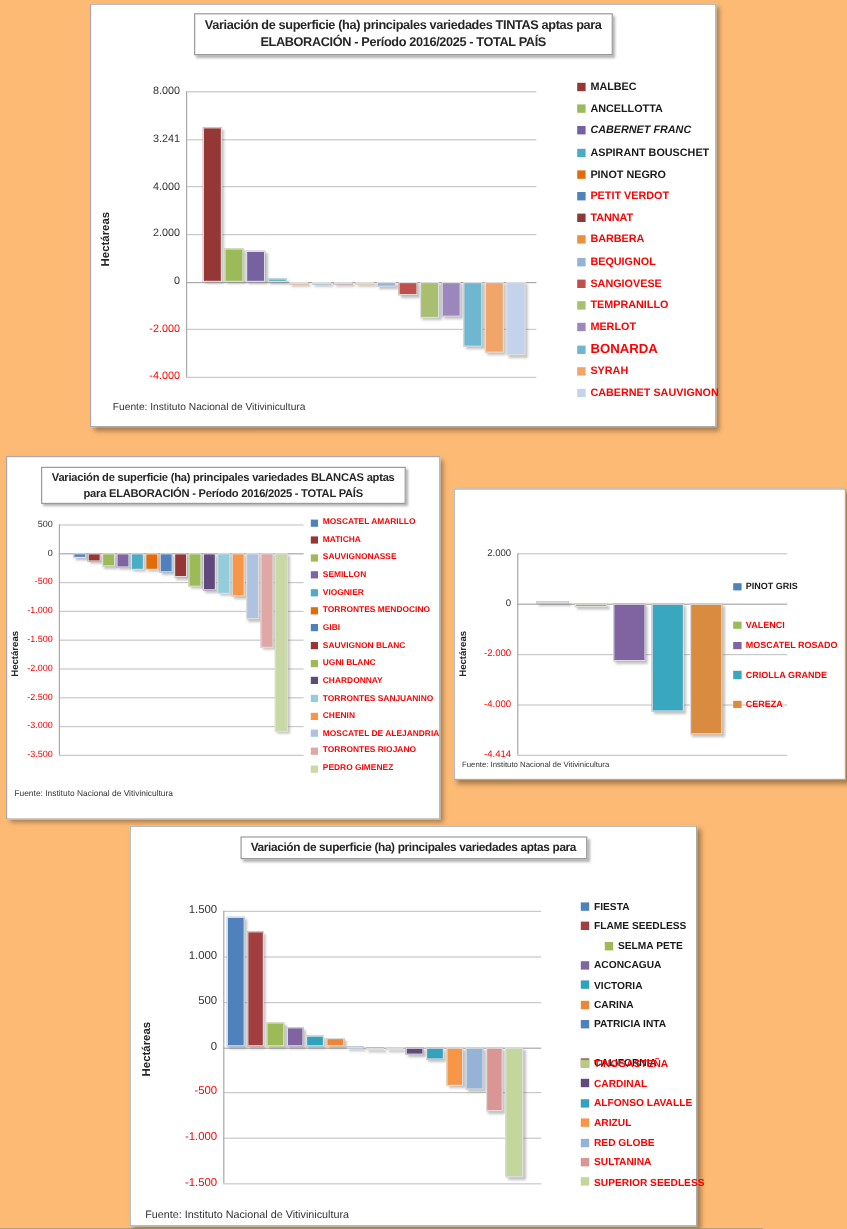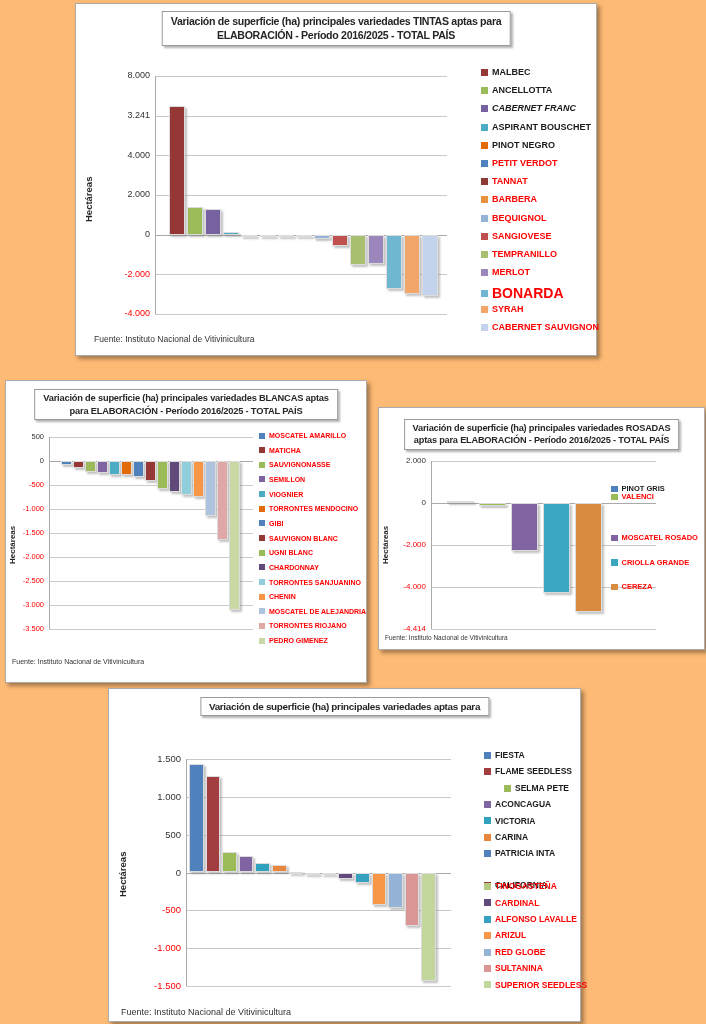--- a/index.html
+++ b/index.html
@@ -114,21 +114,21 @@
       <div class="leg-item" style="left: 405px; top: 246px;">
         <div class="leg-sw" style="width: 7px; height: 7px; background: rgb(168, 191, 111);"></div>
         <div class="leg-tx" style="font-size: 9px; color: rgb(255, 0, 0);">TEMPRANILLO</div>
       </div>
       <div class="leg-item" style="left: 405px; top: 264.2px;">
         <div class="leg-sw" style="width: 7px; height: 7px; background: rgb(156, 135, 189);"></div>
         <div class="leg-tx" style="font-size: 9px; color: rgb(255, 0, 0);">MERLOT</div>
       </div>
       <div class="leg-item" style="left: 405px; top: 282.4px;">
         <div class="leg-sw" style="width: 7px; height: 7px; background: rgb(111, 183, 208);"></div>
-        <div class="leg-tx" style="font-size: 14px; color: rgb(255, 0, 0);">BONARDA</div>
+        <div class="leg-tx" style="font-size: 11px; color: rgb(255, 0, 0);">BONARDA</div>
       </div>
       <div class="leg-item" style="left: 405px; top: 300.6px;">
         <div class="leg-sw" style="width: 7px; height: 7px; background: rgb(242, 165, 105);"></div>
         <div class="leg-tx" style="font-size: 9px; color: rgb(255, 0, 0);">SYRAH</div>
       </div>
       <div class="leg-item" style="left: 405px; top: 318.8px;">
         <div class="leg-sw" style="width: 7px; height: 7px; background: rgb(195, 211, 236);"></div>
         <div class="leg-tx" style="font-size: 9px; color: rgb(255, 0, 0);">CABERNET SAUVIGNON</div>
       </div>
     </div>
@@ -230,24 +230,20 @@
         <div class="leg-sw" style="width: 6px; height: 6px; background: rgb(223, 167, 165);"></div>
         <div class="leg-tx" style="font-size: 7px; color: rgb(255, 0, 0);">TORRONTES RIOJANO</div>
       </div>
       <div class="leg-item" style="left: 253px; top: 256.1px;">
         <div class="leg-sw" style="width: 6px; height: 6px; background: rgb(201, 216, 165);"></div>
         <div class="leg-tx" style="font-size: 7px; color: rgb(255, 0, 0);">PEDRO GIMENEZ</div>
       </div>
     </div>
 
   <div class="panel" data-chart="rosadas" style="left:378px;top:407px;width:325px;height:241px;">
-    <div class="title-box" style="top:11px;">
-      <div class="tl">Variación de superficie (ha) principales variedades ROSADAS</div>
-      <div class="tl">aptas para ELABORACIÓN - Período 2016/2025 - TOTAL PAÍS</div>
-    </div>
     <div class="ylab" style="left:2px;top:156px;font-size:8px;">Hectáreas</div>
     <div class="src" style="left:6px;top:226px;font-size:6.5px;">Fuente: Instituto Nacional de Vitivinicultura</div>
   <div class="gridline" style="left: 52px; top: 53px; width: 225px;"></div>
       <div class="tick" style="left: 5px; top: 48.04px; width: 42px; font-size: 8px;">2.000</div>
       <div class="zeroline" style="left: 52px; top: 95px; width: 225px;"></div>
       <div class="tick" style="left: 5px; top: 90.04px; width: 42px; font-size: 8px;">0</div>
       <div class="gridline" style="left: 52px; top: 137px; width: 225px;"></div>
       <div class="tick neg" style="left: 5px; top: 132.04px; width: 42px; font-size: 8px;">-2.000</div>
       <div class="gridline" style="left: 52px; top: 179px; width: 225px;"></div>
       <div class="tick neg" style="left: 5px; top: 174.04px; width: 42px; font-size: 8px;">-4.000</div>
@@ -256,21 +252,21 @@
       <div class="vaxis" style="left: 52px; top: 53px; height: 168px;"></div>
       <div class="bar" title="PINOT GRIS: 100" style="left: 68px; top: 92.9px; width: 27px; height: 2.1px; background: rgb(79, 129, 189);"></div>
       <div class="bar" title="VALENCI: -150" style="left: 100px; top: 95px; width: 27px; height: 3.2px; background: rgb(155, 187, 89);"></div>
       <div class="bar" title="MOSCATEL ROSADO: -2.300" style="left: 132px; top: 95px; width: 27px; height: 48.3px; background: rgb(128, 100, 162);"></div>
       <div class="bar" title="CRIOLLA GRANDE: -4.300" style="left: 164px; top: 95px; width: 27px; height: 90.3px; background: rgb(58, 167, 192);"></div>
       <div class="bar" title="CEREZA: -5.200" style="left: 196px; top: 95px; width: 27px; height: 109.2px; background: rgb(217, 140, 63);"></div>
       <div class="leg-item" style="left: 232px; top: 77px;">
         <div class="leg-sw" style="width: 6.5px; height: 6.5px; background: rgb(79, 129, 189);"></div>
         <div class="leg-tx" style="font-size: 7.5px; color: rgb(26, 26, 26);">PINOT GRIS</div>
       </div>
-      <div class="leg-item" style="left: 232px; top: 85px;">
+      <div class="leg-item" style="left: 232px; top: 109px;">
         <div class="leg-sw" style="width: 6.5px; height: 6.5px; background: rgb(155, 187, 89);"></div>
         <div class="leg-tx" style="font-size: 7.5px; color: rgb(255, 0, 0);">VALENCI</div>
       </div>
       <div class="leg-item" style="left: 232px; top: 126px;">
         <div class="leg-sw" style="width: 6.5px; height: 6.5px; background: rgb(128, 100, 162);"></div>
         <div class="leg-tx" style="font-size: 7.5px; color: rgb(255, 0, 0);">MOSCATEL ROSADO</div>
       </div>
       <div class="leg-item" style="left: 232px; top: 150.5px;">
         <div class="leg-sw" style="width: 6.5px; height: 6.5px; background: rgb(58, 167, 192);"></div>
         <div class="leg-tx" style="font-size: 7.5px; color: rgb(255, 0, 0);">CRIOLLA GRANDE</div>

